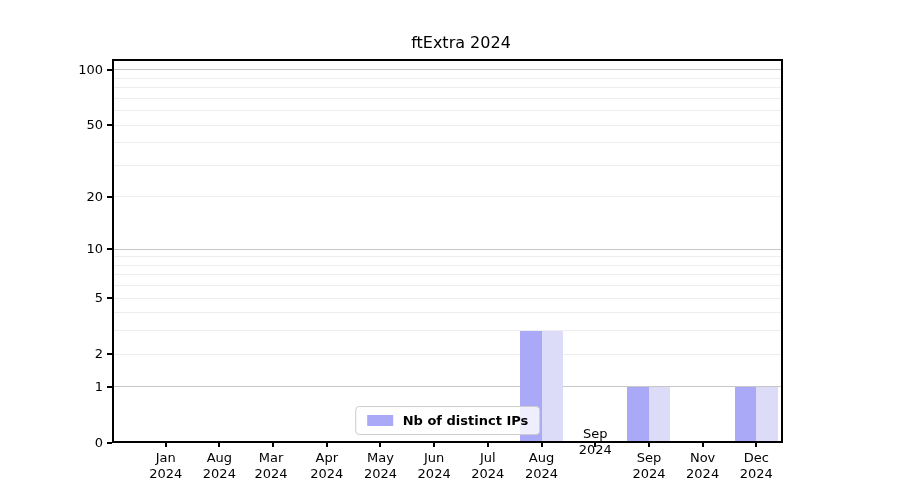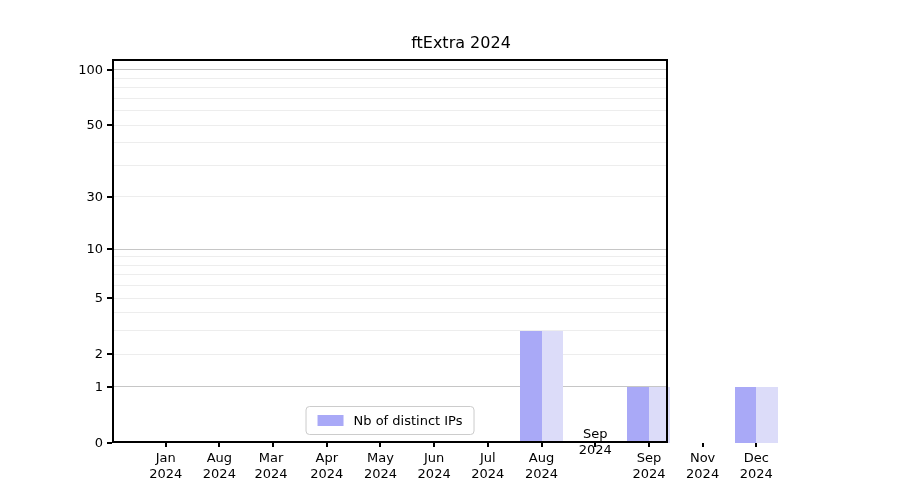--- a/index.html
+++ b/index.html
@@ -18,22 +18,23 @@
     width: 698px;
     text-align: center;
     font-size: 16px;
     color: #000;
     white-space: nowrap;
   }
   #plot {
     position: absolute;
     left: 112px;
     top: 59px;
-    width: 556px;
+    width: 671px;
     height: 384px;
+    font-weight: bold;
   }
   .frame {
     position: absolute;
     inset: 0;
     border: 2px solid #000;
     box-sizing: border-box;
     pointer-events: none;
     z-index: 4;
   }
   .gridline {
@@ -136,21 +137,21 @@
       <div class="y-label" style="top: 435px;">0</div>
       <div class="y-tick" style="left: 107px; top: 385.978px;"></div>
       <div class="y-label" style="top: 378.978px;">1</div>
       <div class="y-tick" style="left: 107px; top: 353.208px;"></div>
       <div class="y-label" style="top: 346.208px;">2</div>
       <div class="y-tick" style="left: 107px; top: 297.186px;"></div>
       <div class="y-label" style="top: 290.186px;">5</div>
       <div class="y-tick" style="left: 107px; top: 248.197px;"></div>
       <div class="y-label" style="top: 241.197px;">10</div>
       <div class="y-tick" style="left: 107px; top: 195.935px;"></div>
-      <div class="y-label" style="top: 188.935px;">30</div>
+      <div class="y-label" style="top: 188.935px;">20</div>
       <div class="y-tick" style="left: 107px; top: 124.221px;"></div>
       <div class="y-label" style="top: 117.221px;">50</div>
       <div class="y-tick" style="left: 107px; top: 68.9958px;"></div>
       <div class="y-label" style="top: 61.9958px;">100</div>
       <div class="x-tick" style="left: 164.692px; top: 443px;"></div>
       <div class="x-label" style="left: 125.692px; top: 450px;">
         <div>Jan</div>
         <div>2024</div>
       </div>
       <div class="x-tick" style="left: 218.385px; top: 443px;"></div>

